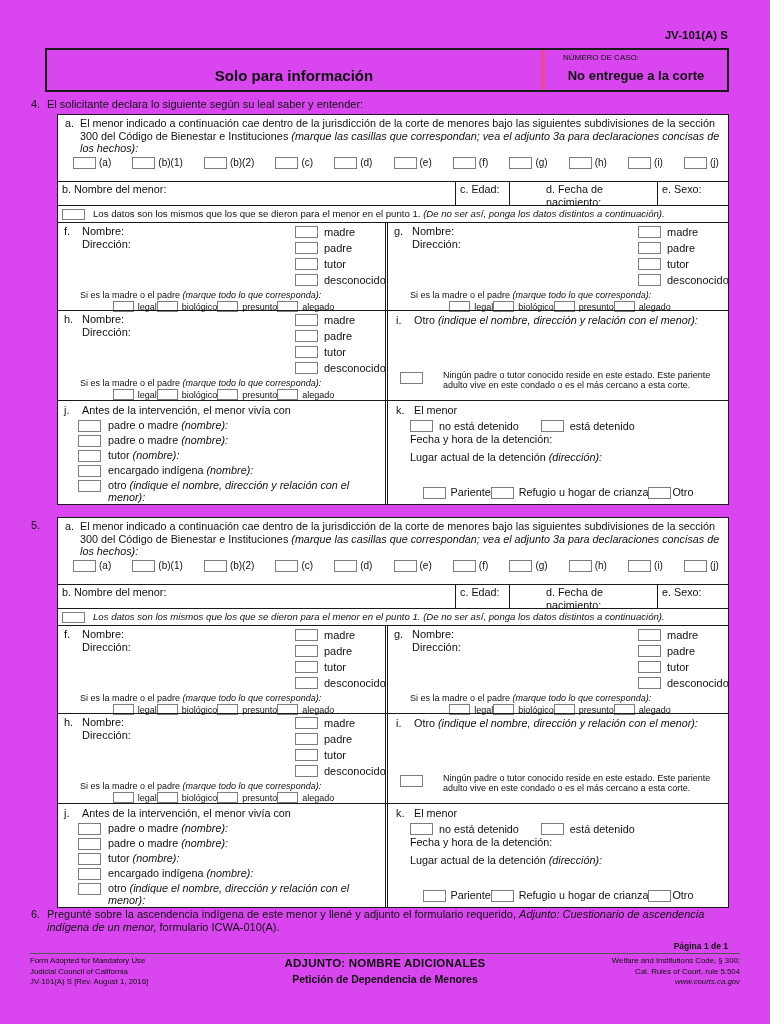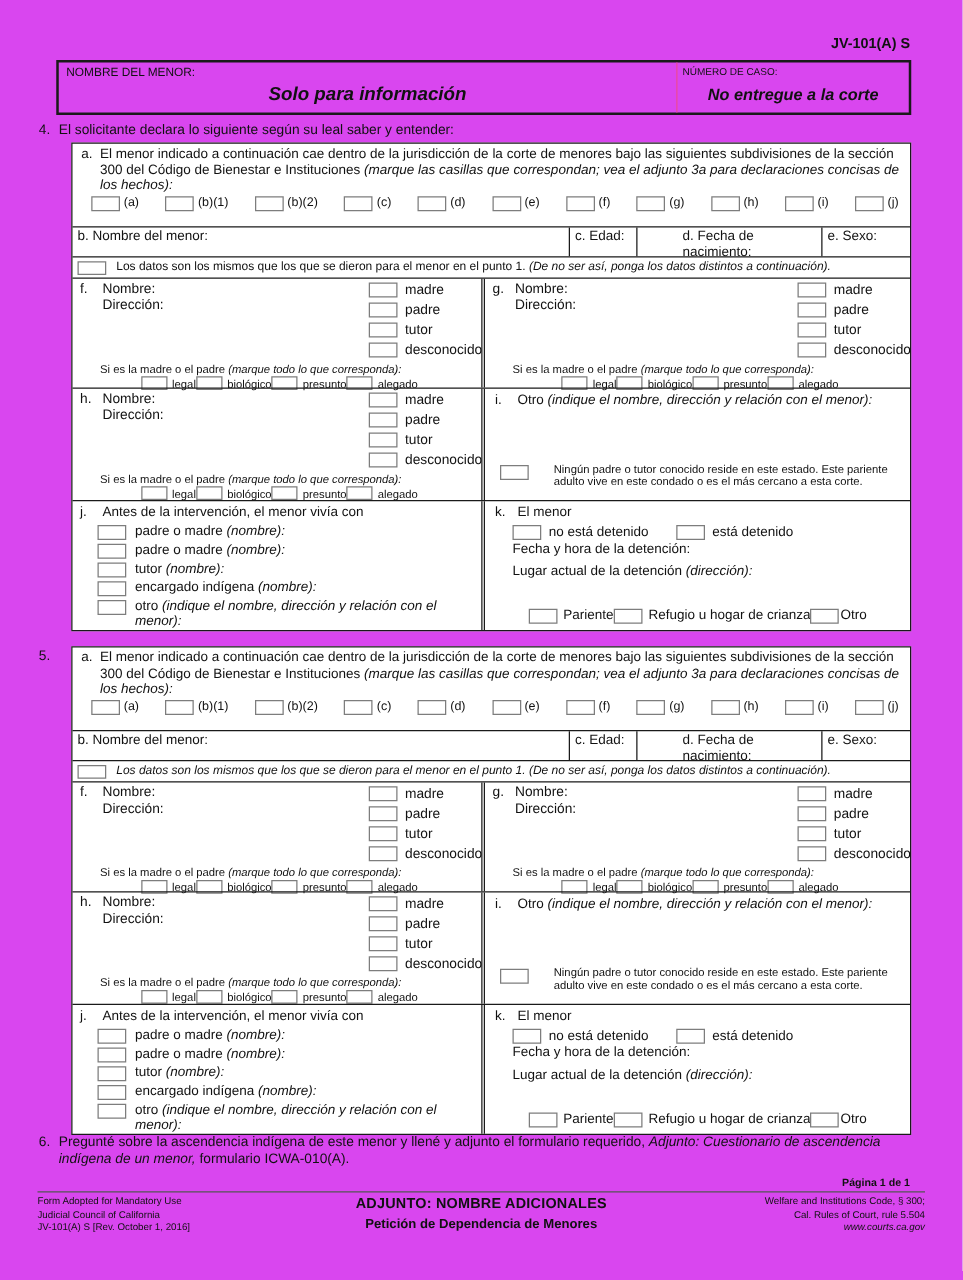--- a/index.html
+++ b/index.html
@@ -18,25 +18,25 @@
   }
   .cb.sm { width: 21px; height: 11px; }
 
   
   .form-number { top: 29px; right: 42px; font-weight: bold; font-size: 11.5px; }
   .caption-box {
     top: 48px; left: 45px; width: 684px; height: 44px;
     border: 2px solid #1a1a1a; display: flex;
   }
   .caption-left { width: 494px; padding: 3px 6px; position: relative; }
-  .caption-right { flex: 1; border-left: 1px solid #ec4899; padding: 3px 4px; position: relative; }
+  .caption-right { flex: 1; border-left: 4px solid #ec4899; padding: 3px 18px; position: relative; }
   .cap-label { font-size: 9.5px; }
   .cap-label.small { font-size: 8px; }
   .cap-value { position: absolute; left: 0; right: 0; top: 17px; text-align: center;
-               font-weight: bold; font-style: italic; font-size: 15px; }
+               font-weight: bold; font-size: 15px; }
   .caption-right .cap-value { font-size: 13px; top: 18px; }
 
   
   .item-line { display: flex; }
   .item-num { width: 16px; flex: none; }
   .item4 { top: 98px; left: 31px; width: 700px; }
   .item5-num { top: 519px; left: 31px; }
   .item6 { top: 908px; left: 31px; width: 700px; font-size: 11px; }
 
   
@@ -121,21 +121,20 @@
 </style>
 </head>
 <body>
 
 <div class="page">
 
   <div class="abs form-number">JV-101(A) S</div>
 
   <div class="abs caption-box">
     <div class="caption-left">
-      <div class="cap-label">NOMBRE DEL MENOR:</div>
       <div class="cap-value">Solo para información</div>
     </div>
     <div class="caption-right">
       <div class="cap-label small">NÚMERO DE CASO:</div>
       <div class="cap-value">No entregue a la corte</div>
     </div>
   </div>
 
   <div class="abs item4 item-line">
     <span class="item-num">4.</span>
@@ -744,21 +743,21 @@
     <span class="item-num">6.</span>
     <span style="width:680px"><span>Pregunté sobre la ascendencia indígena de este menor y llené y adjunto el formulario requerido, </span><span class="it">Adjunto: Cuestionario de ascendencia indígena de un menor,</span><span> formulario ICWA-010(A).</span></span>
   </div>
 
   <div class="abs pagina">Página 1 de 1</div>
   <div class="abs footer-rule"></div>
   <div class="abs footer">
     <div class="f-left">
       <div>Form Adopted for Mandatory Use</div>
       <div>Judicial Council of California</div>
-      <div>JV-101(A) S  [Rev. October 1, 2016]</div>
+      <div>JV-101(A) S  [Rev. August 1, 2016]</div>
     </div>
     <div class="f-center">
       <div class="t1">ADJUNTO: NOMBRE ADICIONALES</div>
       <div class="t2">Petición de Dependencia de Menores</div>
     </div>
     <div class="f-right">
       <div>Welfare and Institutions Code, § 300;</div>
       <div>Cal. Rules of Court, rule 5.504</div>
       <div class="it">www.courts.ca.gov</div>
     </div>

